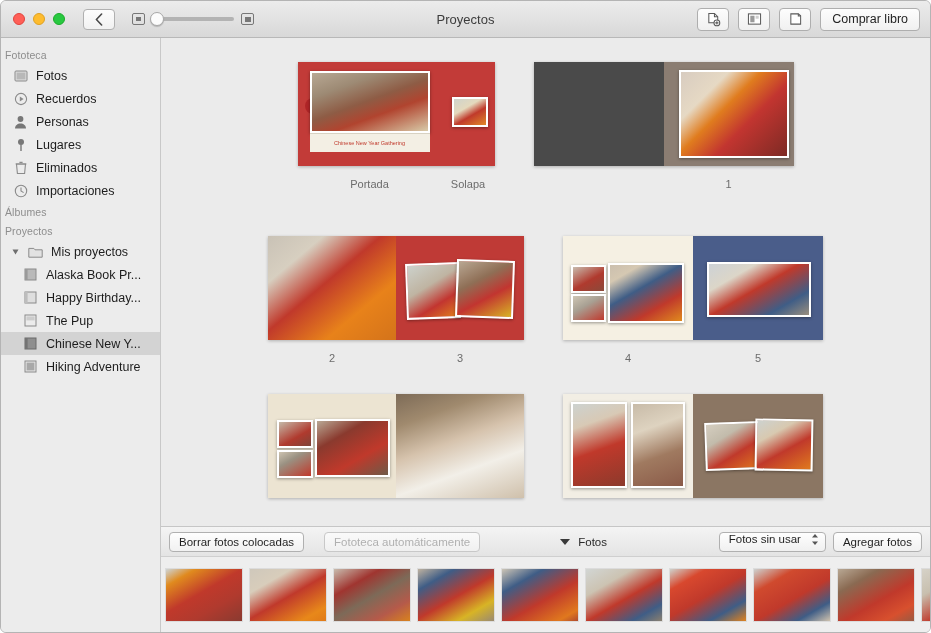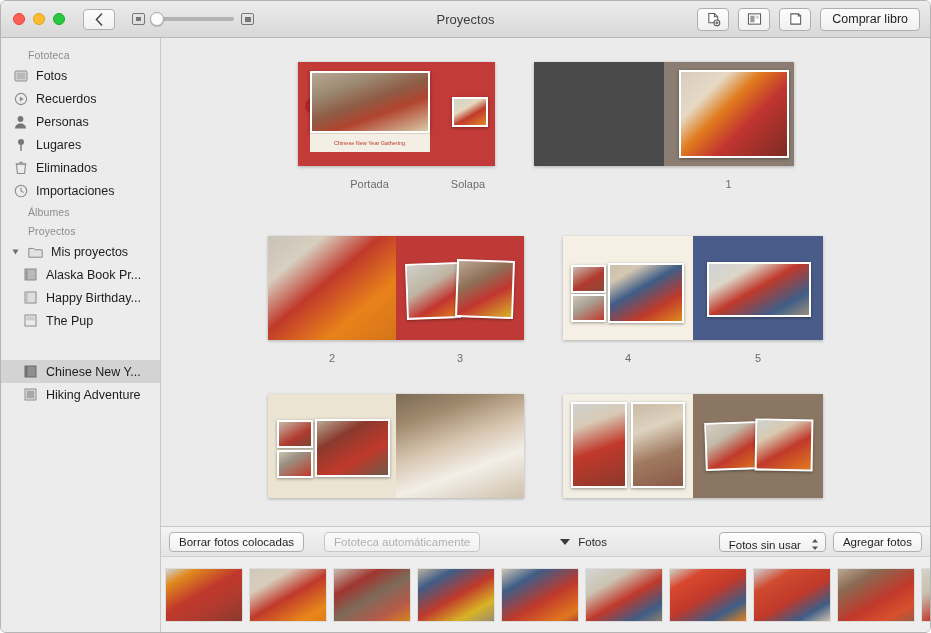--- a/index.html
+++ b/index.html
@@ -124,35 +124,35 @@
     width: 160px;
     flex: 0 0 160px;
     background: #ececec;
     border-right: 1px solid #c8c8c8;
     padding-top: 7px;
     overflow: hidden;
   }
   .sb-header {
     font-size: 10.5px;
     color: #8d8d8d;
-    padding: 4px 0 3px 27px;
+    padding: 4px 0 3px 4px;
     letter-spacing: 0.1px;
   }
   .sb-row {
     height: 23px;
     display: flex;
     align-items: center;
     padding-left: 17px;
     font-size: 12.5px;
     color: #1d1d1d;
     gap: 8px;
   }
   .sb-row.indent1 { padding-left: 12px; }
   .sb-row.indent2 { padding-left: 22px; }
-  .sb-row.selected { background: #d3d3d3; margin-top: 28px; }
+  .sb-row.selected { background: #d3d3d3; }
   .sb-ico {
     width: 15px; height: 14px;
     flex: 0 0 15px;
     display: flex; align-items: center; justify-content: center;
     color: #6a6a6a;
   }
   .sb-label { white-space: nowrap; overflow: hidden; }
   .disclose {
     width: 0; height: 0;
     border-left: 5px solid #6f6f6f;
@@ -254,21 +254,21 @@
     border-top: 6px solid #3a3a3a;
   }
   .bb-right { margin-left: auto; display: flex; align-items: center; gap: 7px; }
   .popup {
     height: 20px;
     padding: 0 6px 0 9px;
     background: linear-gradient(#fefefe, #f0f0f0);
     border: 1px solid #b0b0b0;
     border-radius: 4px;
     font-size: 11.5px; color: #1f1f1f;
-    display: flex; align-items: flex-end; gap: 10px;
+    display: flex; align-items: flex-start; gap: 10px;
   }
   .updown { display: flex; flex-direction: column; gap: 2px; color: #555; line-height: 5px; font-size: 8px; }
 
   
   .strip {
     height: 76px;
     flex: 0 0 76px;
     background: #eeeeee;
     border-top: 1px solid #cfcfcf;
     display: flex;

